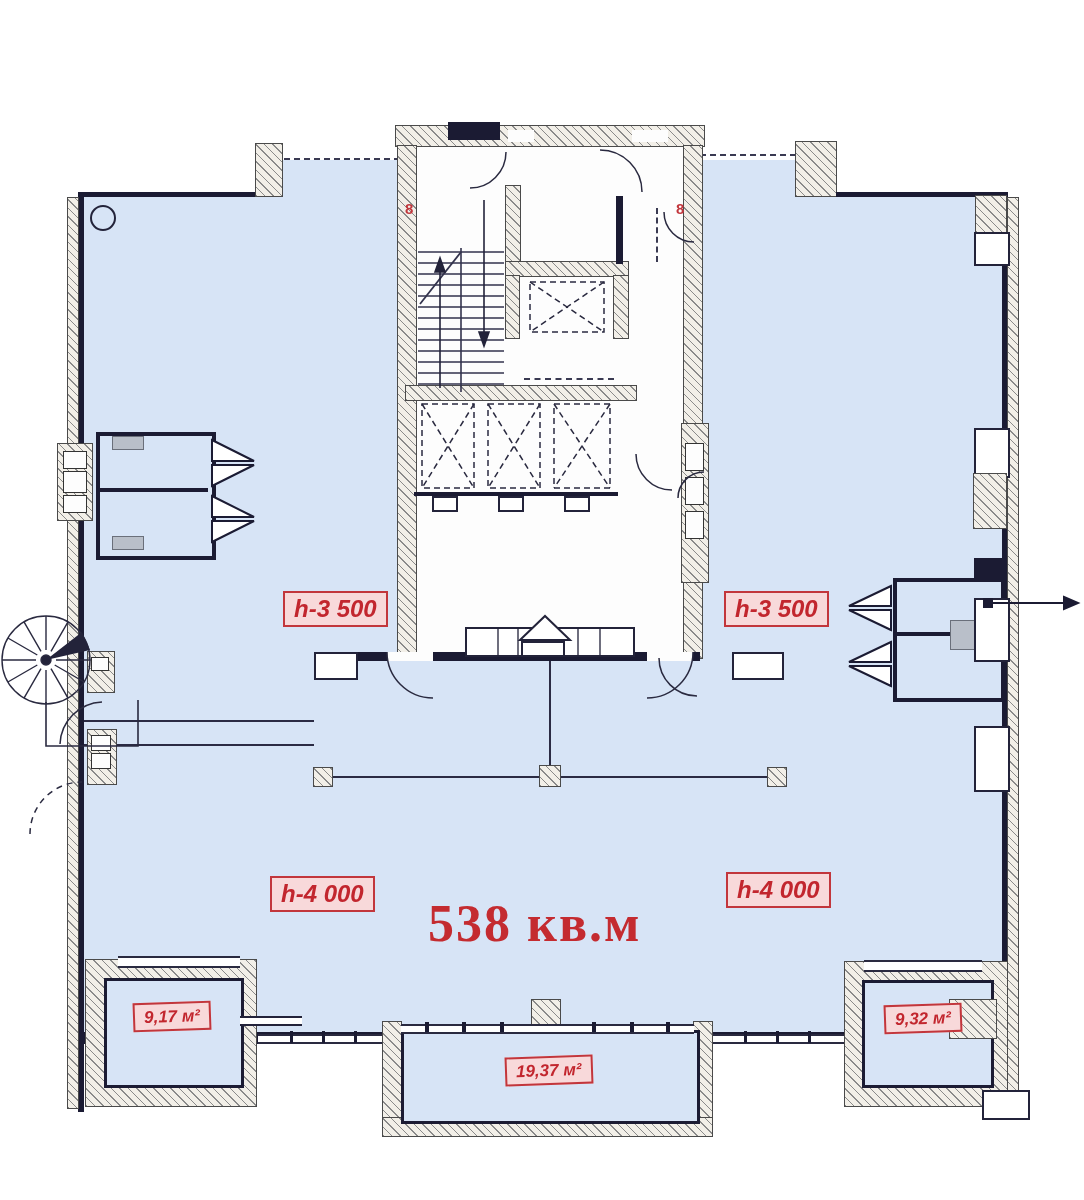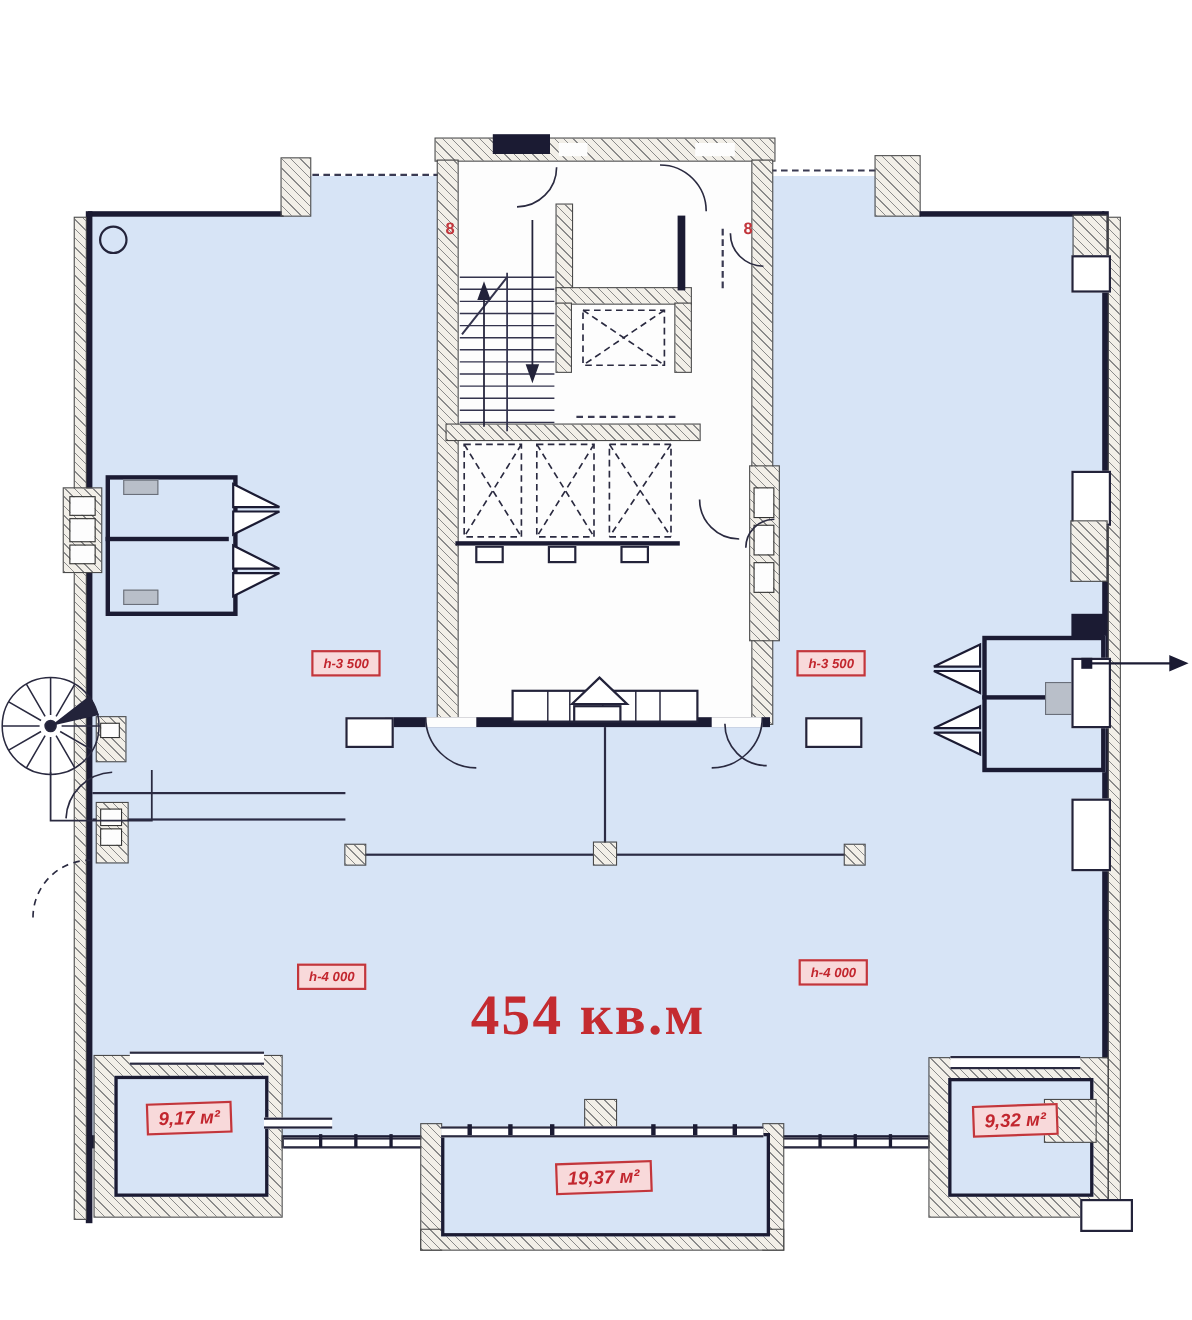--- a/index.html
+++ b/index.html
@@ -14,21 +14,21 @@
   .win{background:#fff;border-top:2px solid #2a2a40;border-bottom:2px solid #2a2a40;}
   .fx{background:#fff;border:2px solid #23233a;}
   .dash-h{border-top:2px dashed #3a3a52;}
   .dash-v{border-left:2px dashed #3a3a52;}
   .thin{background:#2b2b44;}
   .gray{background:#b9bfc9;border:1px solid #6a6f7a;}
   .circle{border:2.5px solid #23233a;border-radius:50%;background:transparent;}
   .rlabel{border:2px solid #c2363c;background:#f8d9da;color:#c2262e;
           font-style:italic;font-weight:bold;font-size:17px;line-height:1;
           padding:4px 9px;white-space:nowrap;}
-  .hlabel{font-size:12px;}
+  .hlabel{font-size:24px;}
   .area-big{color:#c42b30;font-family:"Liberation Serif",serif;font-weight:bold;
             font-size:52px;letter-spacing:2px;white-space:nowrap;}
   .axis8{color:#c2363c;font-weight:bold;font-size:15px;}
   .title{left:0;right:0;top:48px;text-align:center;font-size:27px;font-weight:bold;color:#151515;}
   svg{position:absolute;left:0;top:0;pointer-events:none;}
 </style>
 </head>
 <body>
 
 <div id="canvas">
@@ -220,19 +220,19 @@
 
 
   <div class="abs axis8" style="left:405px;top:200px;">8</div>
   <div class="abs axis8" style="left:676px;top:200px;">8</div>
 
   <div class="abs rlabel hlabel" style="left:283px;top:591px;">h-3 500</div>
   <div class="abs rlabel hlabel" style="left:724px;top:591px;">h-3 500</div>
   <div class="abs rlabel hlabel" style="left:270px;top:876px;">h-4 000</div>
   <div class="abs rlabel hlabel" style="left:726px;top:872px;">h-4 000</div>
 
-  <div class="abs area-big" style="left:428px;top:894px;">454 кв.м</div>
+  <div class="abs area-big" style="left:428px;top:894px;">538 кв.м</div>
 
   <div class="abs rlabel" style="left:133px;top:1002px;transform:rotate(-2deg);">9,17 м²</div>
   <div class="abs rlabel" style="left:505px;top:1056px;transform:rotate(-2deg);">19,37 м²</div>
   <div class="abs rlabel" style="left:884px;top:1004px;transform:rotate(-2deg);">9,32 м²</div>
 
 </div>
 
 </body></html>

